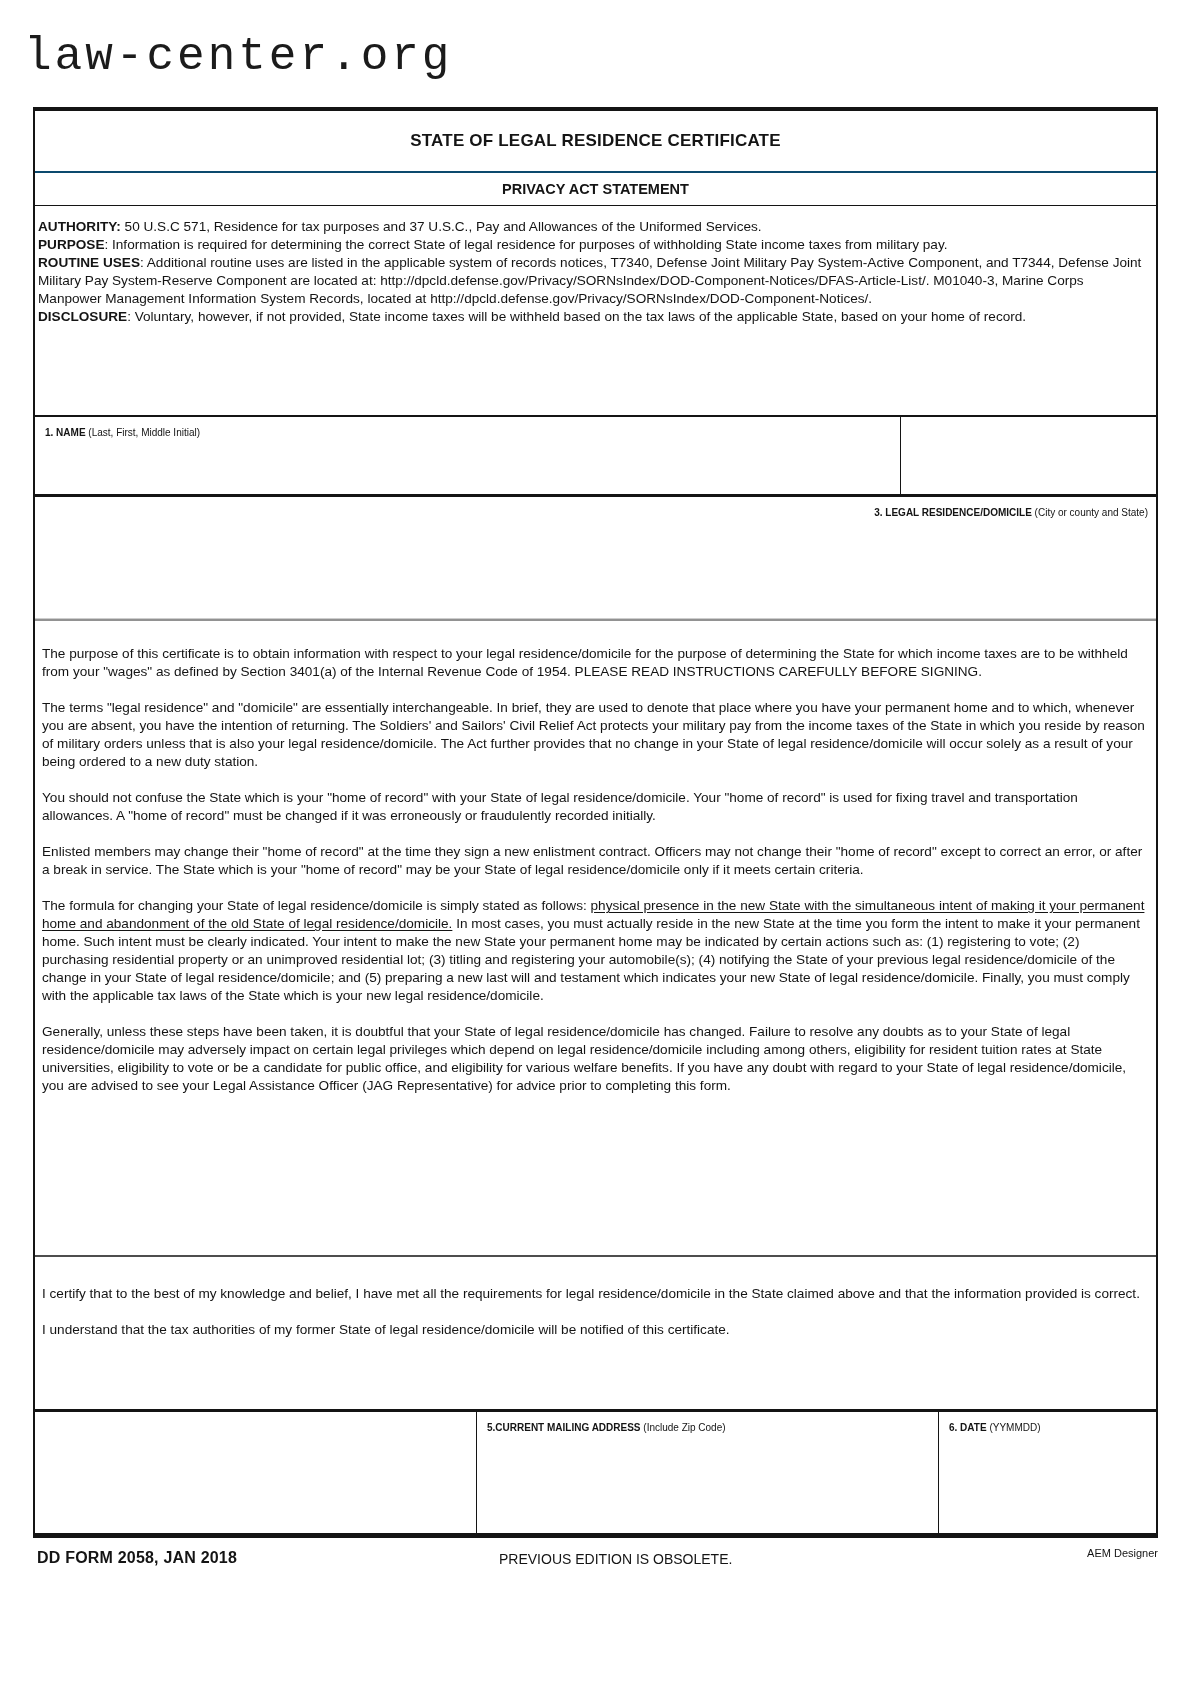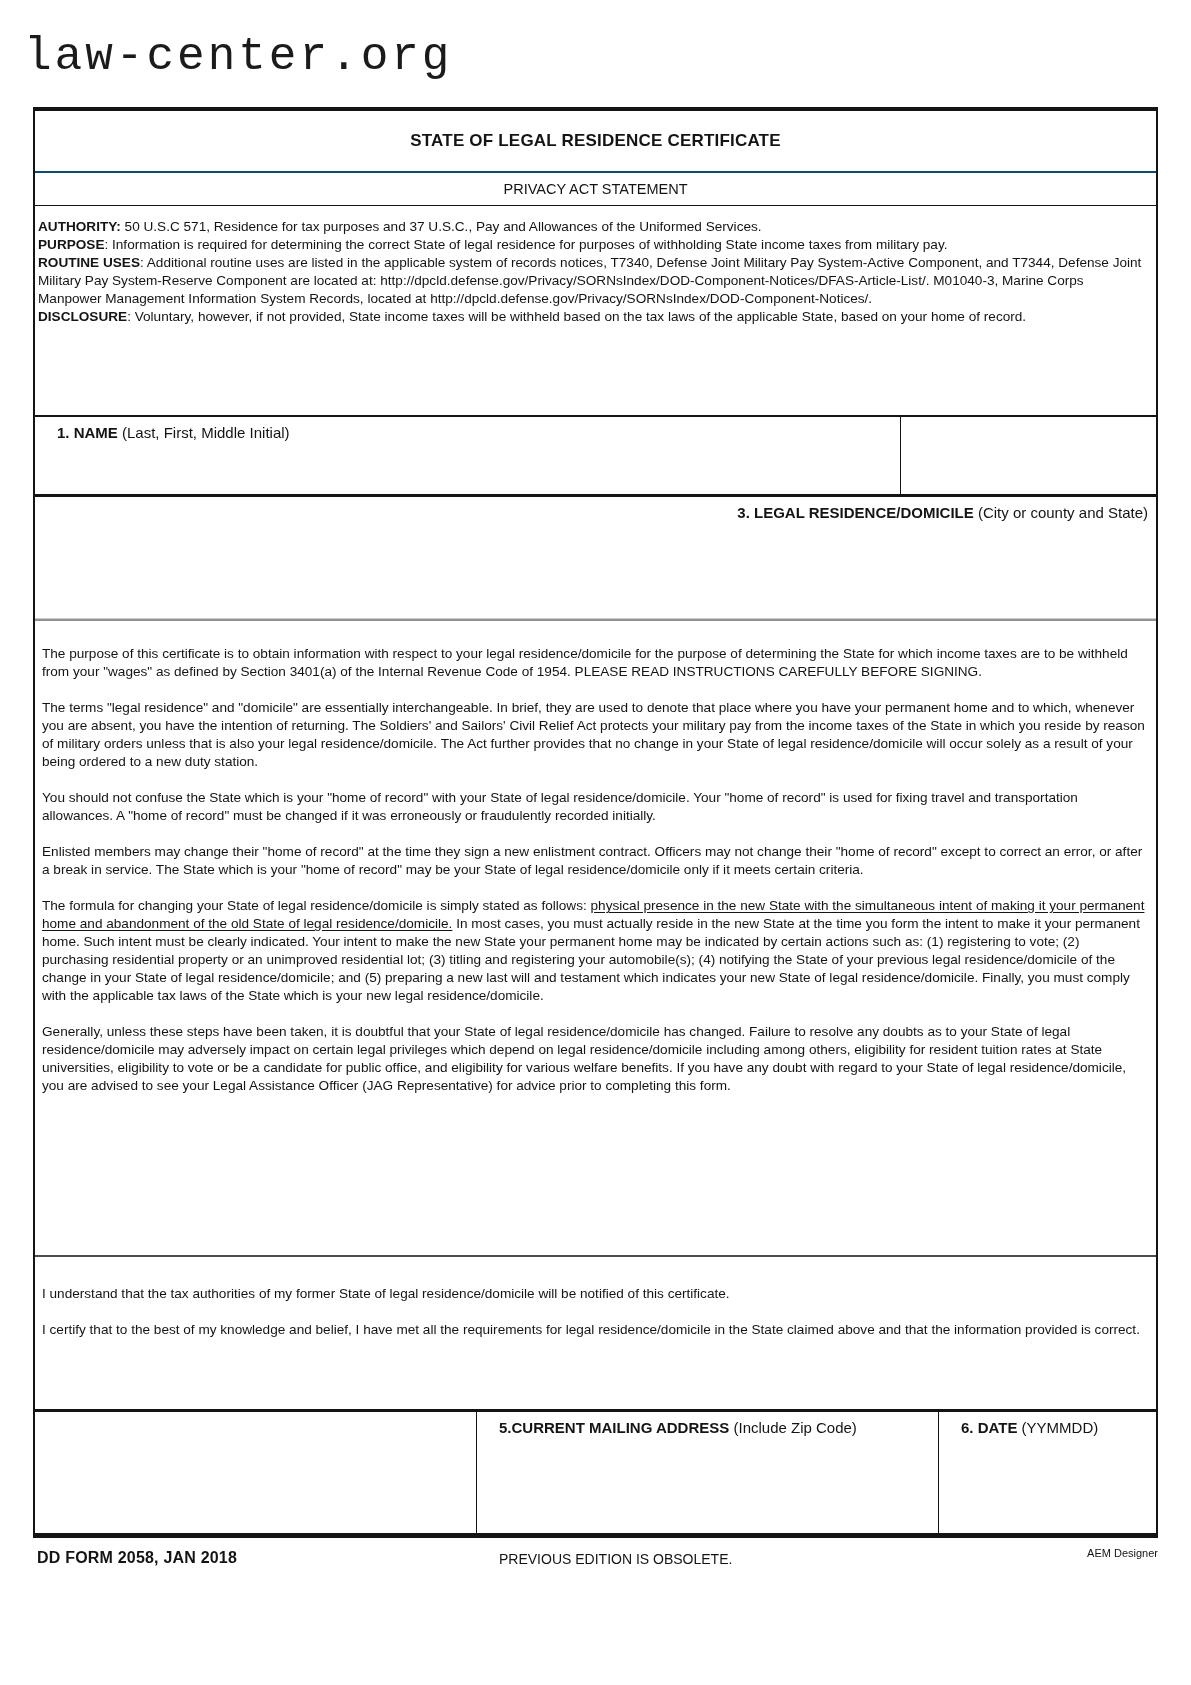--- a/index.html
+++ b/index.html
@@ -34,36 +34,36 @@
   .row-title {
     height: 62px;
     border-bottom: 2px solid #0c4a6e;
     display: flex; align-items: center; justify-content: center;
     font-size: 17px; font-weight: bold; letter-spacing: 0.2px;
   }
   .row-ph {
     height: 33px;
     border-bottom: 1px solid #141414;
     display: flex; align-items: center; justify-content: center;
-    font-size: 14.5px; font-weight: normal;
+    font-size: 14.5px; font-weight: bold;
   }
   .row-pb {
     height: 211px;
     border-bottom: 2px solid #141414;
     padding: 12px 9px 0 3px;
     font-size: 13.6px; line-height: 18px;
   }
   .row-pb p { margin: 0; }
   
   .row-f1 { height: 80px; border-bottom: 3px solid #141414; display: flex; }
   .cell { position: relative; height: 100%; display: flex; flex-direction: column; }
   .c-name  { width: 866px; border-right: 1px solid #141414; }
   .c-dod   { flex: 1; }
   .row-f3  { height: 121px; }
-  .lbl { padding: 7px 8px 0 22px; font-size: 15px; line-height: 17px; }
+  .lbl { padding: 7px 8px 0 10px; font-size: 10px; line-height: 17px; }
   .lbl b { font-weight: bold; }
   .lbl .hint { font-weight: normal; }
   .lbl3 { padding-left: 12px; text-align: right; }
   .input-area { flex: 1; cursor: text; }
   .gray-div {
     height: 3px;
     background: linear-gradient(to bottom, #cdcdcd 0 1px, #929292 1px 3px);
   }
   
   .row-ins {
@@ -134,22 +134,22 @@
   <div class="row-ins">
     <p>The purpose of this certificate is to obtain information with respect to your legal residence/domicile for the purpose of determining the State for which income taxes are to be withheld from your "wages" as defined by Section 3401(a) of the Internal Revenue Code of 1954. PLEASE READ INSTRUCTIONS CAREFULLY BEFORE SIGNING.</p>
     <p>The terms "legal residence" and "domicile" are essentially interchangeable. In brief, they are used to denote that place where you have your permanent home and to which, whenever you are absent, you have the intention of returning. The Soldiers' and Sailors' Civil Relief Act protects your military pay from the income taxes of the State in which you reside by reason of military orders unless that is also your legal residence/domicile. The Act further provides that no change in your State of legal residence/domicile will occur solely as a result of your being ordered to a new duty station.</p>
     <p>You should not confuse the State which is your "home of record" with your State of legal residence/domicile. Your "home of record" is used for fixing travel and transportation allowances. A "home of record" must be changed if it was erroneously or fraudulently recorded initially.</p>
     <p>Enlisted members may change their "home of record" at the time they sign a new enlistment contract. Officers may not change their "home of record" except to correct an error, or after a break in service. The State which is your "home of record" may be your State of legal residence/domicile only if it meets certain criteria.</p>
     <p><span>The formula for changing your State of legal residence/domicile is simply stated as follows: </span><span class="u">physical presence in the new State with the simultaneous intent of making it your permanent home and abandonment of the old State of legal residence/domicile.</span><span>  In most cases, you must actually reside in the new State at the time you form the intent to make it your permanent home. Such intent must be clearly indicated. Your intent to make the new State your permanent home may be indicated by certain actions such as: (1) registering to vote; (2) purchasing residential property or an unimproved residential lot; (3) titling and registering your automobile(s); (4) notifying the State of your previous legal residence/domicile of the change in your State of legal residence/domicile; and (5) preparing a new last will and testament which indicates your new State of legal residence/domicile. Finally, you must comply with the applicable tax laws of the State which is your new legal residence/domicile.</span></p>
     <p>Generally, unless these steps have been taken, it is doubtful that your State of legal residence/domicile has changed. Failure to resolve any doubts as to your State of legal residence/domicile may adversely impact on certain legal privileges which depend on legal residence/domicile including among others, eligibility for resident tuition rates at State universities, eligibility to vote or be a candidate for public office, and eligibility for various welfare benefits. If you have any doubt with regard to your State of legal residence/domicile, you are advised to see your Legal Assistance Officer (JAG Representative) for advice prior to completing this form.</p>
   </div>
 
   <div class="row-cert">
+    <p>I certify that to the best of my knowledge and belief, I have met all the requirements for legal residence/domicile in the State claimed above and that the information provided is correct.</p>
     <p>I understand that the tax authorities of my former State of legal residence/domicile will be notified of this certificate.</p>
-    <p>I certify that to the best of my knowledge and belief, I have met all the requirements for legal residence/domicile in the State claimed above and that the information provided is correct.</p>
   </div>
 
   <div class="row-bottom">
     <div class="cell c-sig">
       <div class="input-area"></div>
     </div>
     <div class="cell c-addr">
       <div class="lbl"><b>5.CURRENT MAILING ADDRESS</b> <span class="hint">(Include Zip Code)</span></div>
       <div class="input-area"></div>
     </div>

